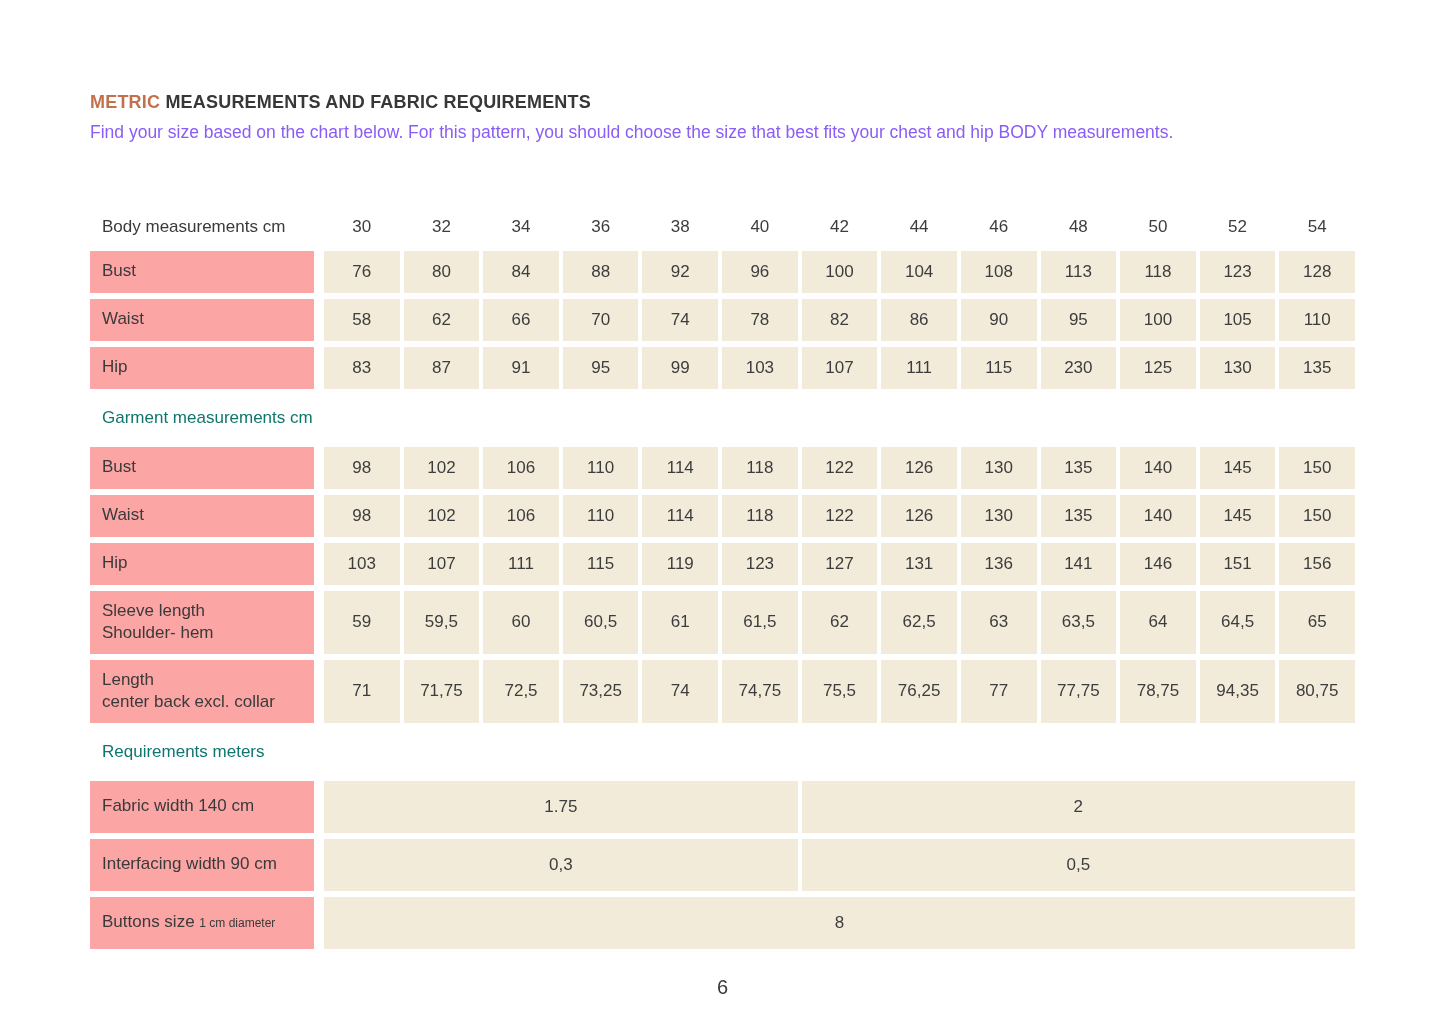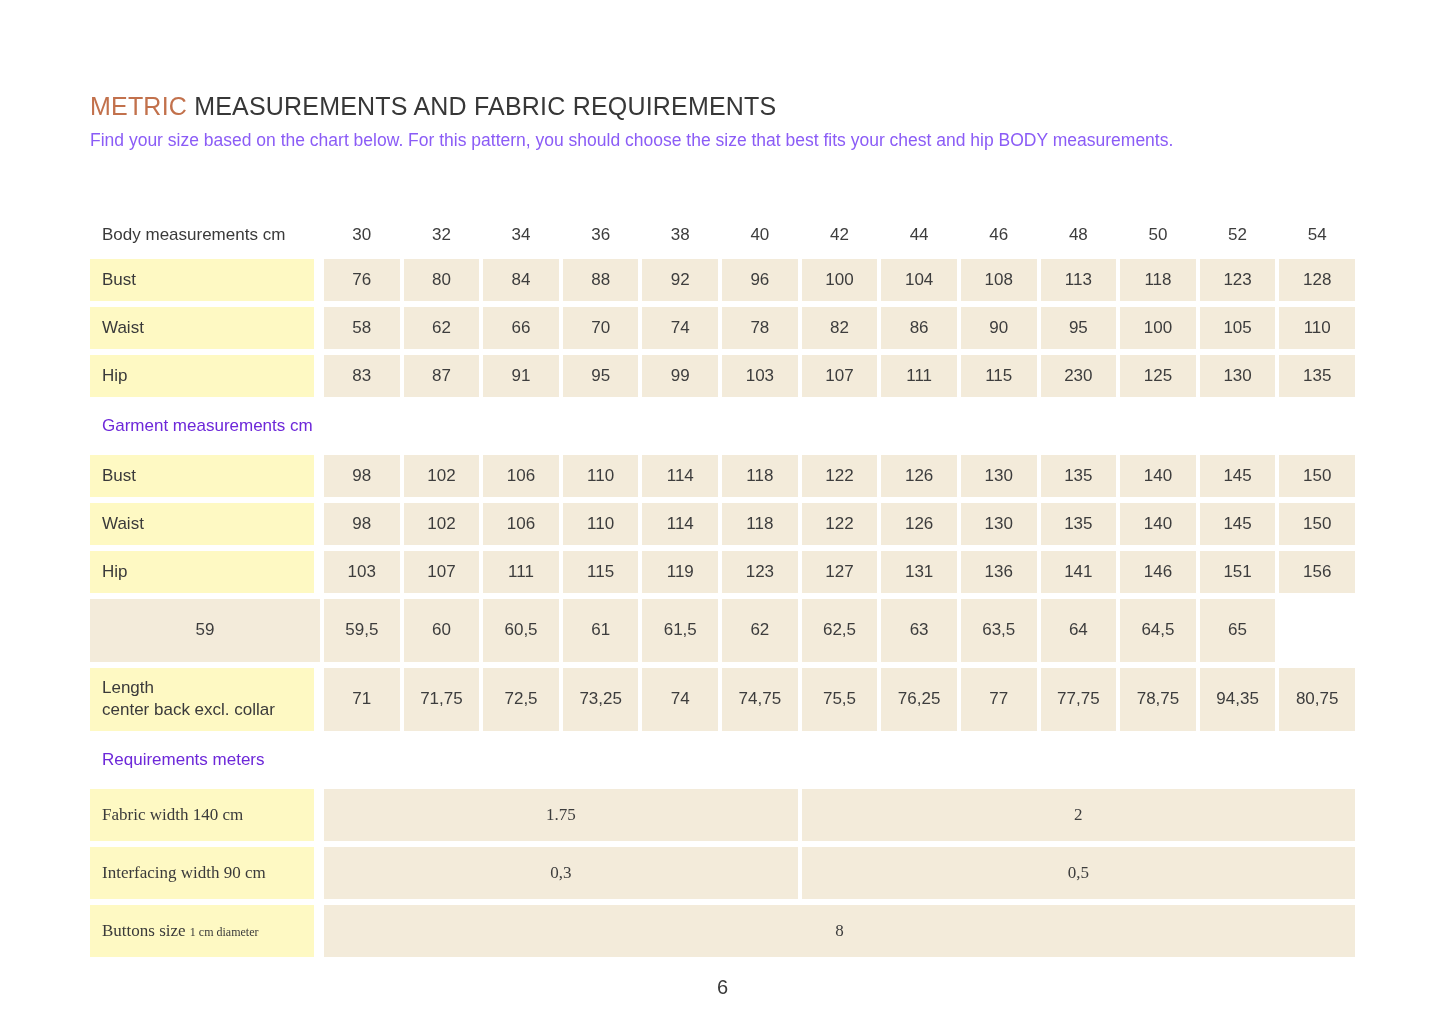--- a/index.html
+++ b/index.html
@@ -9,22 +9,22 @@
     width: 1445px;
     height: 1030px;
     background: #ffffff;
     font-family: "Liberation Sans", sans-serif;
     color: #3a3a3a;
     overflow: hidden;
   }
   .content { padding: 92px 90px 0 90px; }
 
   h1.title {
-    font-size: 25px;
-    font-weight: 400;
+    font-size: 18px;
+    font-weight: 700;
     letter-spacing: 0.2px;
     color: #373737;
     line-height: 1.15;
   }
   h1.title .accent { color: #c2714c; }
   p.intro {
     margin-top: 7px;
     font-size: 17.5px;
     line-height: 1.42;
     max-width: 1170px;
@@ -50,43 +50,43 @@
     font-size: 17px;
     color: #3a3a3a;
   }
   .label-head { background: transparent; }
   .size-head {
     display: flex; align-items: center; justify-content: center;
     font-size: 17px; color: #3d3d3d;
   }
 
   .label-cell {
-    background: #fef9c3;
+    background: #fca5a5;
     margin-right: 6px;   
     line-height: 1.3;
   }
   .value-cell {
     background: #f3ebda;
     display: flex; align-items: center; justify-content: center;
     font-size: 17px; color: #3d3d3d;
   }
   .row-h  .label-cell, .row-h  .value-cell { height: 42px; }
   .row-tall .label-cell, .row-tall .value-cell { height: 63px; }
-  .req-row .label-cell, .req-row .value-cell { height: 52px; font-family: Liberation Serif, serif; }
+  .req-row .label-cell, .req-row .value-cell { height: 52px; }
 
   .span-6  { grid-column: span 6; }
   .span-7  { grid-column: span 7; }
   .span-13 { grid-column: span 13; }
 
   .section-row {
     height: 46px;
     display: flex; align-items: center;
     padding-left: 12px;
     font-size: 17px;
-    color: #6d28d9;
+    color: #0f766e;
     margin-bottom: 6px;
   }
   .small-note { font-size: 12px; }
 
   .footer {
     position: absolute;
     left: 0; right: 0; top: 976px;
     text-align: center;
     font-size: 20px;
     color: #3a3a3a;
@@ -210,20 +210,24 @@
           <div class="value-cell">123</div>
           <div class="value-cell">127</div>
           <div class="value-cell">131</div>
           <div class="value-cell">136</div>
           <div class="value-cell">141</div>
           <div class="value-cell">146</div>
           <div class="value-cell">151</div>
           <div class="value-cell">156</div>
         </div>
         <div class="grid-row row-tall">
+          <div class="label-cell">
+            <div>Sleeve length</div>
+            <div>Shoulder- hem</div>
+          </div>
           <div class="value-cell">59</div>
           <div class="value-cell">59,5</div>
           <div class="value-cell">60</div>
           <div class="value-cell">60,5</div>
           <div class="value-cell">61</div>
           <div class="value-cell">61,5</div>
           <div class="value-cell">62</div>
           <div class="value-cell">62,5</div>
           <div class="value-cell">63</div>
           <div class="value-cell">63,5</div>

